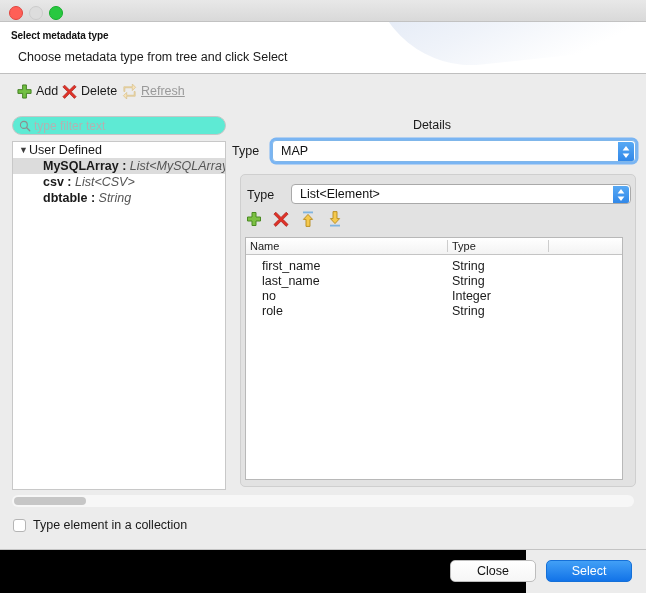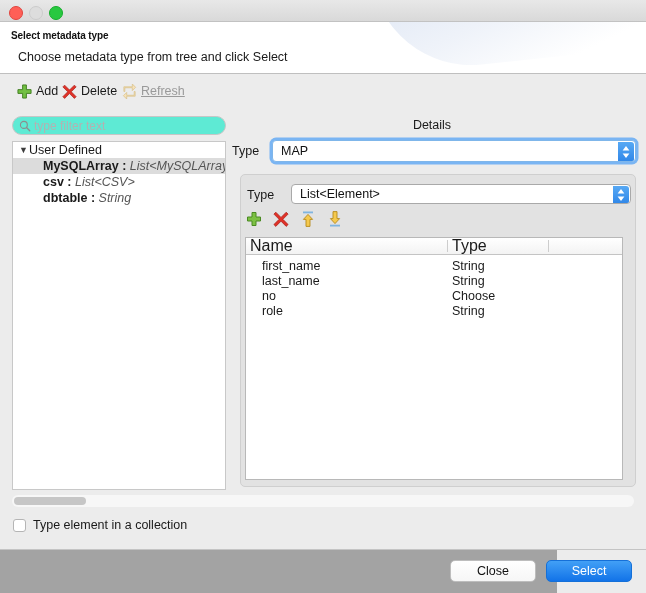--- a/index.html
+++ b/index.html
@@ -297,21 +297,21 @@
     position: relative;
     height: 16px;
     background: linear-gradient(to bottom, #ffffff 0%, #f3f3f3 100%);
     border-bottom: 1px solid #c4c4c4;
   }
   .th {
     position: absolute;
     top: 0;
     height: 16px;
     line-height: 16px;
-    font-size: 16px;
+    font-size: 11px;
     color: #1a1a1a;
     padding-left: 4px;
     box-sizing: border-box;
   }
   .th-div {
     position: absolute;
     top: 2px;
     width: 1px; height: 12px;
     background: #cdcdcd;
   }
@@ -338,22 +338,21 @@
   #footer-sep {
     position: absolute;
     left: 0; top: 549px;
     width: 646px; height: 1px;
     background: #c4c4c4;
   }
   #footer {
     position: absolute;
     left: 0; top: 550px;
     width: 526px; height: 43px;
-    background: #a3a3a3;
-    padding-left: 31px;
+    background: #000000;
   }
   .btn {
     position: absolute;
     top: 10px;
     height: 22px;
     border-radius: 5px;
     font-family: "Liberation Sans", sans-serif;
     font-size: 12.5px;
     display: flex;
     align-items: center;
@@ -513,21 +512,21 @@
       <div class="tbody-row" style="margin-top:4px">
         <div class="td td-name">first_name</div>
         <div class="td td-type">String</div>
       </div>
       <div class="tbody-row">
         <div class="td td-name">last_name</div>
         <div class="td td-type">String</div>
       </div>
       <div class="tbody-row">
         <div class="td td-name">no</div>
-        <div class="td td-type">Choose</div>
+        <div class="td td-type">Integer</div>
       </div>
       <div class="tbody-row">
         <div class="td td-name">role</div>
         <div class="td td-type">String</div>
       </div>
     </div>
   </div>
 
   <div id="hscroll-track">
     <div id="hscroll-thumb"></div>

